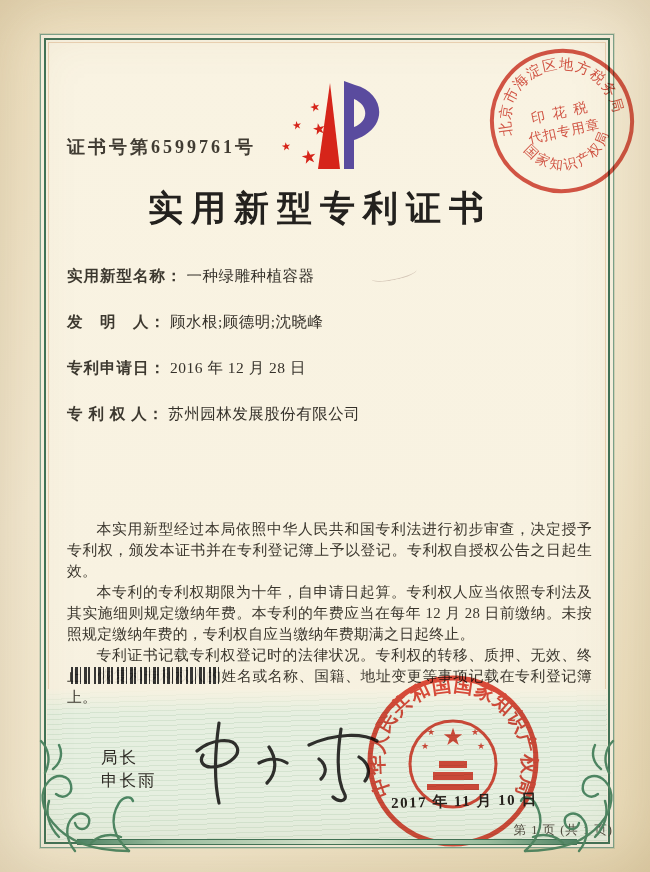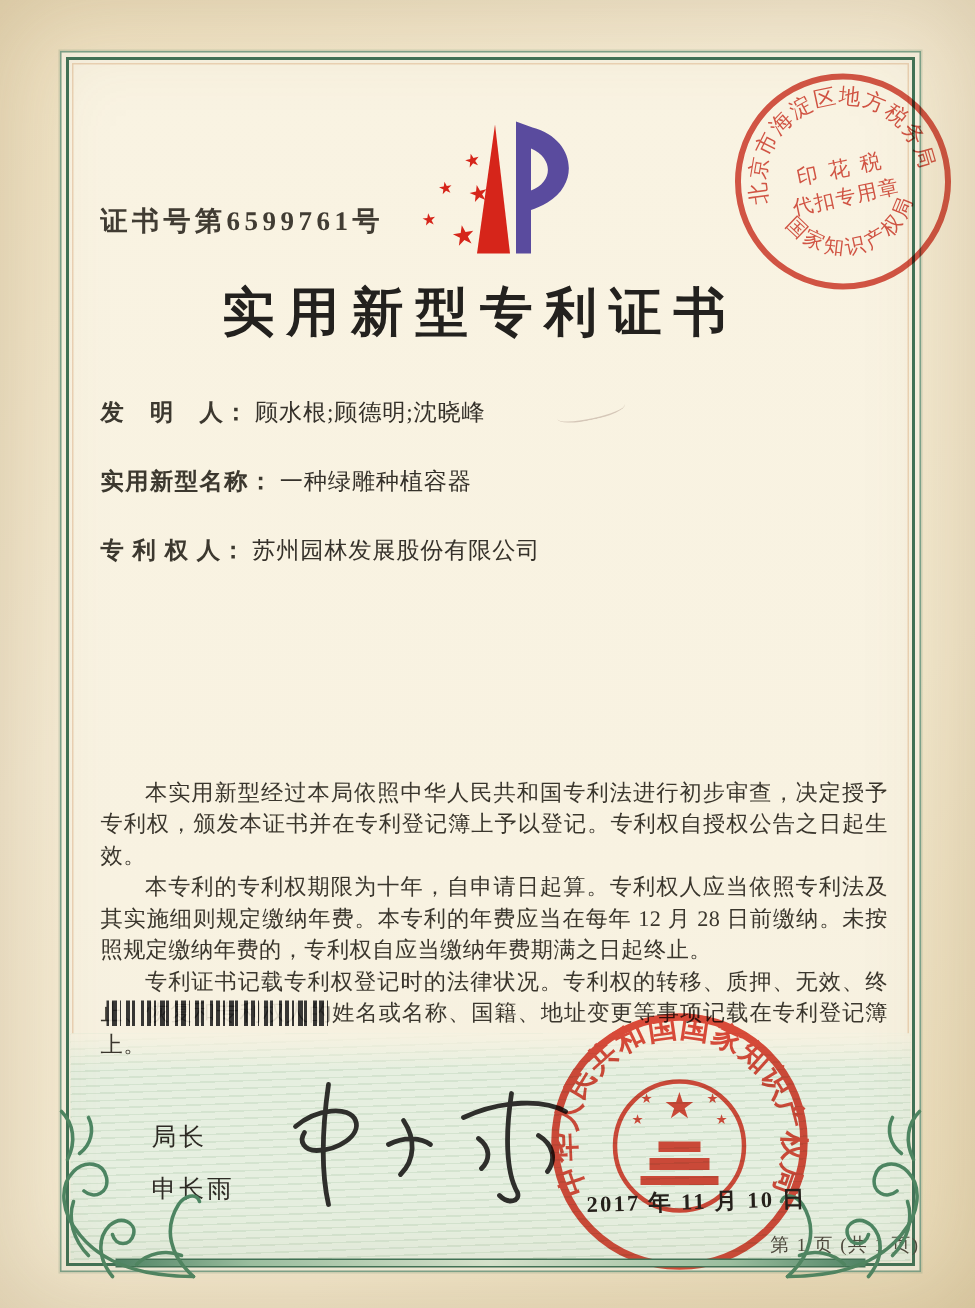--- a/index.html
+++ b/index.html
@@ -46,21 +46,21 @@
   }
   .paragraphs p{margin:0;text-indent:2em;font-family:Liberation Serif, serif;}
   .barcode{
     position:absolute;left:30px;top:632px;width:148px;height:17px;opacity:.88;
     background:repeating-linear-gradient(90deg,
       #1d1d1d 0 2px,#f6f0e0 2px 4px,#1d1d1d 4px 7px,#f6f0e0 7px 9px,
       #1d1d1d 9px 10px,#f6f0e0 10px 13px,#1d1d1d 13px 16px,#f6f0e0 16px 17px,
       #1d1d1d 17px 19px,#f6f0e0 19px 23px);
   }
   .signatory{position:absolute;left:60px;top:712px;font-size:16.5px;color:#2e2b25;letter-spacing:2px;}
-  .signatory .name{margin-top:13px;}
+  .signatory .name{margin-top:1px;}
   .signature{position:absolute;left:118px;top:676px;width:232px;height:104px;}
   .office-seal{position:absolute;left:322px;top:636px;width:180px;height:180px;opacity:.9;mix-blend-mode:multiply;}
   .seal-date{
     position:absolute;left:350px;top:757px;font-size:15px;font-weight:600;color:#26211c;
     letter-spacing:1.5px;transform:rotate(-1.5deg);z-index:6;white-space:nowrap;
   }
   .page-footer{
     position:absolute;left:0;right:0;top:787px;text-align:right;
     font-size:12.5px;color:#4c483d;letter-spacing:1px;z-index:4;
   }
@@ -114,24 +114,27 @@
       <text x="76" y="72" font-size="14" text-anchor="middle" letter-spacing="2">印 花 税</text>
       <text x="76" y="91" font-size="13.5" text-anchor="middle" letter-spacing="1">代扣专用章</text>
     </g>
   </svg>
 
   <div class="title">实用新型专利证书</div>
   <div class="scratch"></div>
 
   <div class="fields">
     <div class="field-row">
+      <span class="field-label">实用新型名称：</span><span class="field-value">一种绿雕种植容器</span>
+    </div>
+    <div class="field-row">
       <span class="field-label">发　明　人：</span><span class="field-value">顾水根;顾德明;沈晓峰</span>
     </div>
     <div class="field-row">
-      <span class="field-label">实用新型名称：</span><span class="field-value">一种绿雕种植容器</span>
+      <span class="field-label">专利申请日：</span><span class="field-value">2016 年 12 月 28 日</span>
     </div>
     <div class="field-row">
       <span class="field-label">专 利 权 人：</span><span class="field-value">苏州园林发展股份有限公司</span>
     </div>
   </div>
 
   <div class="paragraphs">
     <p>本实用新型经过本局依照中华人民共和国专利法进行初步审查，决定授予专利权，颁发本证书并在专利登记簿上予以登记。专利权自授权公告之日起生效。</p>
     <p>本专利的专利权期限为十年，自申请日起算。专利权人应当依照专利法及其实施细则规定缴纳年费。本专利的年费应当在每年 12 月 28 日前缴纳。未按照规定缴纳年费的，专利权自应当缴纳年费期满之日起终止。</p>
     <p>专利证书记载专利权登记时的法律状况。专利权的转移、质押、无效、终止、恢复和专利权人的姓名或名称、国籍、地址变更等事项记载在专利登记簿上。</p>

